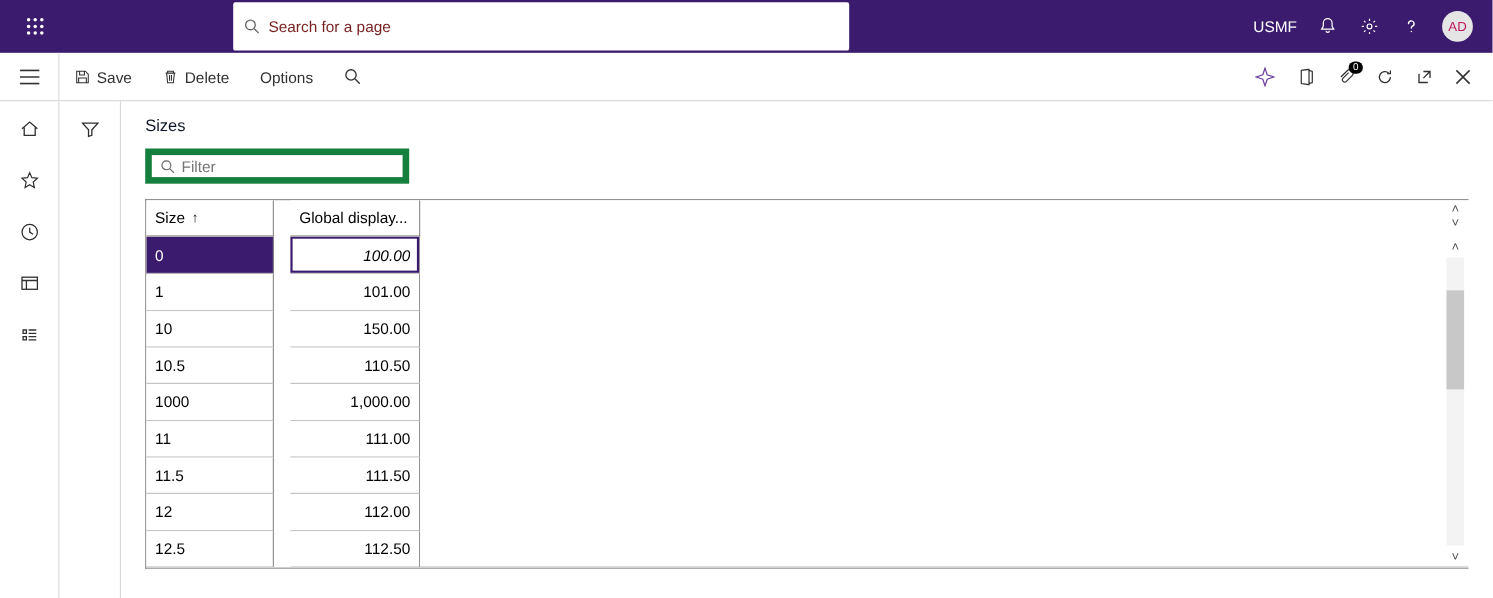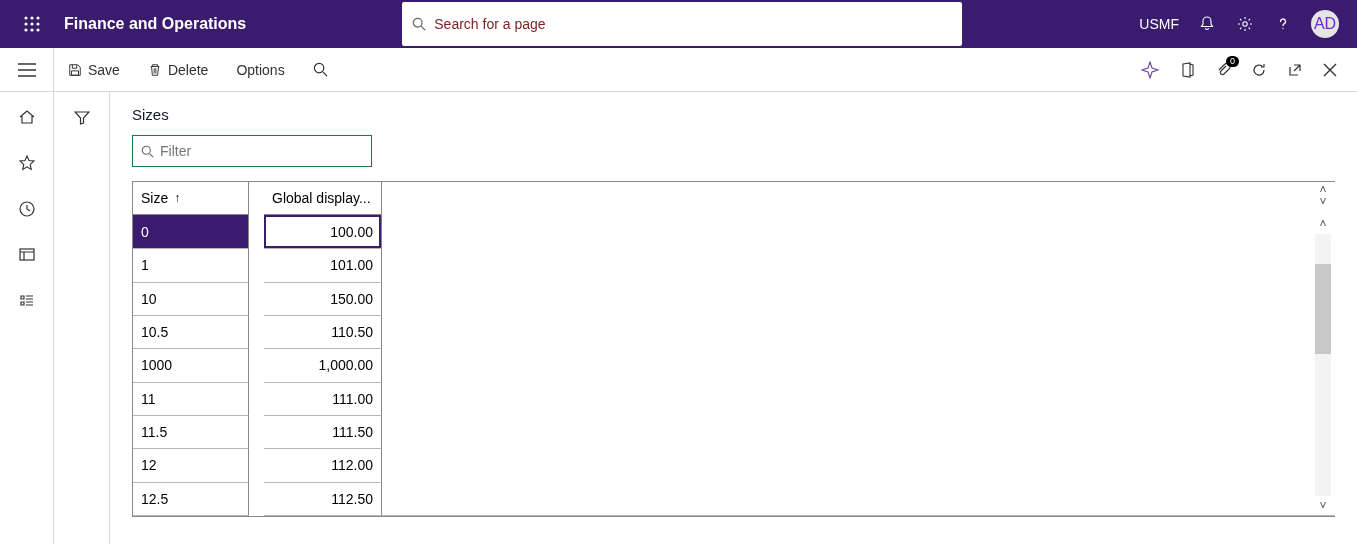--- a/index.html
+++ b/index.html
@@ -49,22 +49,22 @@
   .header-right .txt { font-size: 14px; }
   .header-icon {
     width: 20px; height: 20px;
     display: flex; align-items: center; justify-content: center;
     cursor: pointer;
   }
   .avatar {
     width: 28px; height: 28px;
     border-radius: 50%;
     background: #e5e5e5;
-    color: #6d28d9;
-    font-size: 16px;
+    color: #be185d;
+    font-size: 12px;
     display: flex; align-items: center; justify-content: center;
     cursor: pointer;
   }
 
   
   .toolbar {
     height: 44px;
     border-bottom: 1px solid #d8d8d8;
     display: flex;
     align-items: center;
@@ -143,21 +143,21 @@
     overflow: hidden;
   }
   .page-title {
     font-size: 15px;
     margin-bottom: 12px;
     color: #0f172a;
   }
   .filter-input {
     width: 240px;
     height: 32px;
-    border: 1px solid #15803d;
+    border: 6px solid #15803d;
     display: flex;
     align-items: center;
     padding: 0 8px;
     font-size: 14px;
     color: #555;
     margin-bottom: 14px;
   }
   .filter-input svg { margin-right: 6px; flex-shrink:0; }
   .filter-input input {
     border: none; outline: none; width: 100%; font-size:14px;
@@ -208,20 +208,21 @@
   .grid-row.selected .cell.disp {
     padding:0;
   }
   .edit-input {
     width:100%; height:100%;
     border: 2px solid #3b1b6d;
     text-align: right;
     padding: 12px 6px;
     font-size:14px;
     outline:none;
+    font-style:italic;
   }
   .grid-rest { flex:1; border-bottom:1px solid #b7b7b7; background:#fff; }
 
   
   .vscroll {
     position:absolute;
     right:2px; top:0; bottom:0;
     width:20px;
     display:flex; flex-direction:column; align-items:center;
     justify-content:flex-start;
@@ -252,21 +253,20 @@
           <circle cx="14" cy="2" r="1.6"></circle>
         <circle cx="2" cy="8" r="1.6"></circle>
           <circle cx="8" cy="8" r="1.6"></circle>
           <circle cx="14" cy="8" r="1.6"></circle>
         <circle cx="2" cy="14" r="1.6"></circle>
           <circle cx="8" cy="14" r="1.6"></circle>
           <circle cx="14" cy="14" r="1.6"></circle>
       </g>
     </svg>
   </div>
-  <div class="app-title">Finance and Operations</div>
   <div class="header-spacer-left"></div>
   <div class="search-box">
     <svg width="14" height="14" viewBox="0 0 16 16">
       <circle cx="6.5" cy="6.5" r="5" stroke="#666" stroke-width="1.4" fill="none"></circle>
       <line x1="10.5" y1="10.5" x2="15" y2="15" stroke="#666" stroke-width="1.4"></line>
     </svg>
     <span>Search for a page</span>
   </div>
   <div class="header-spacer-right"></div>
   <div class="header-right">

